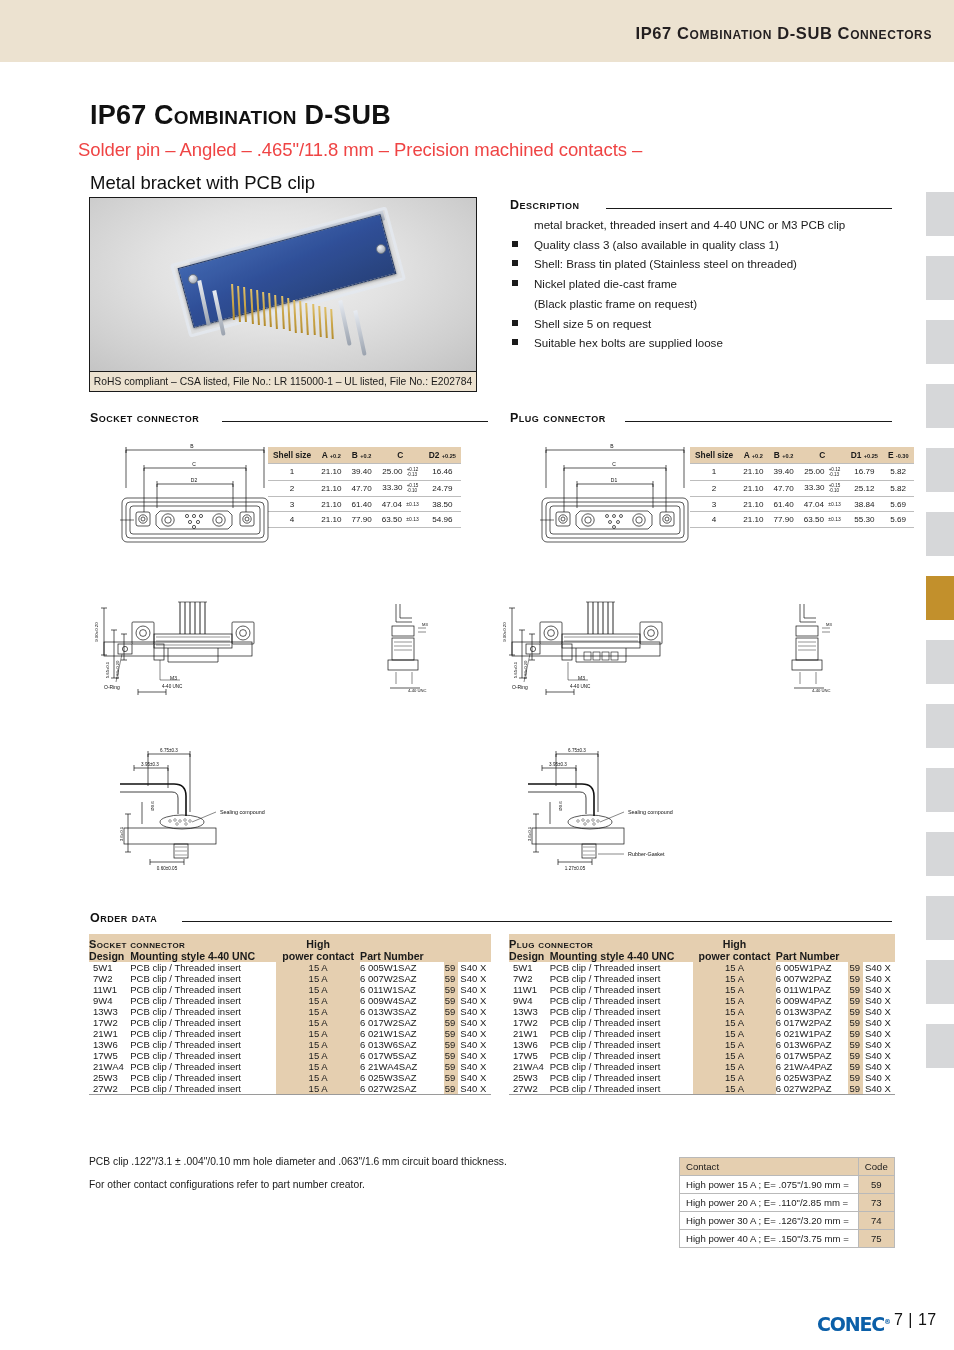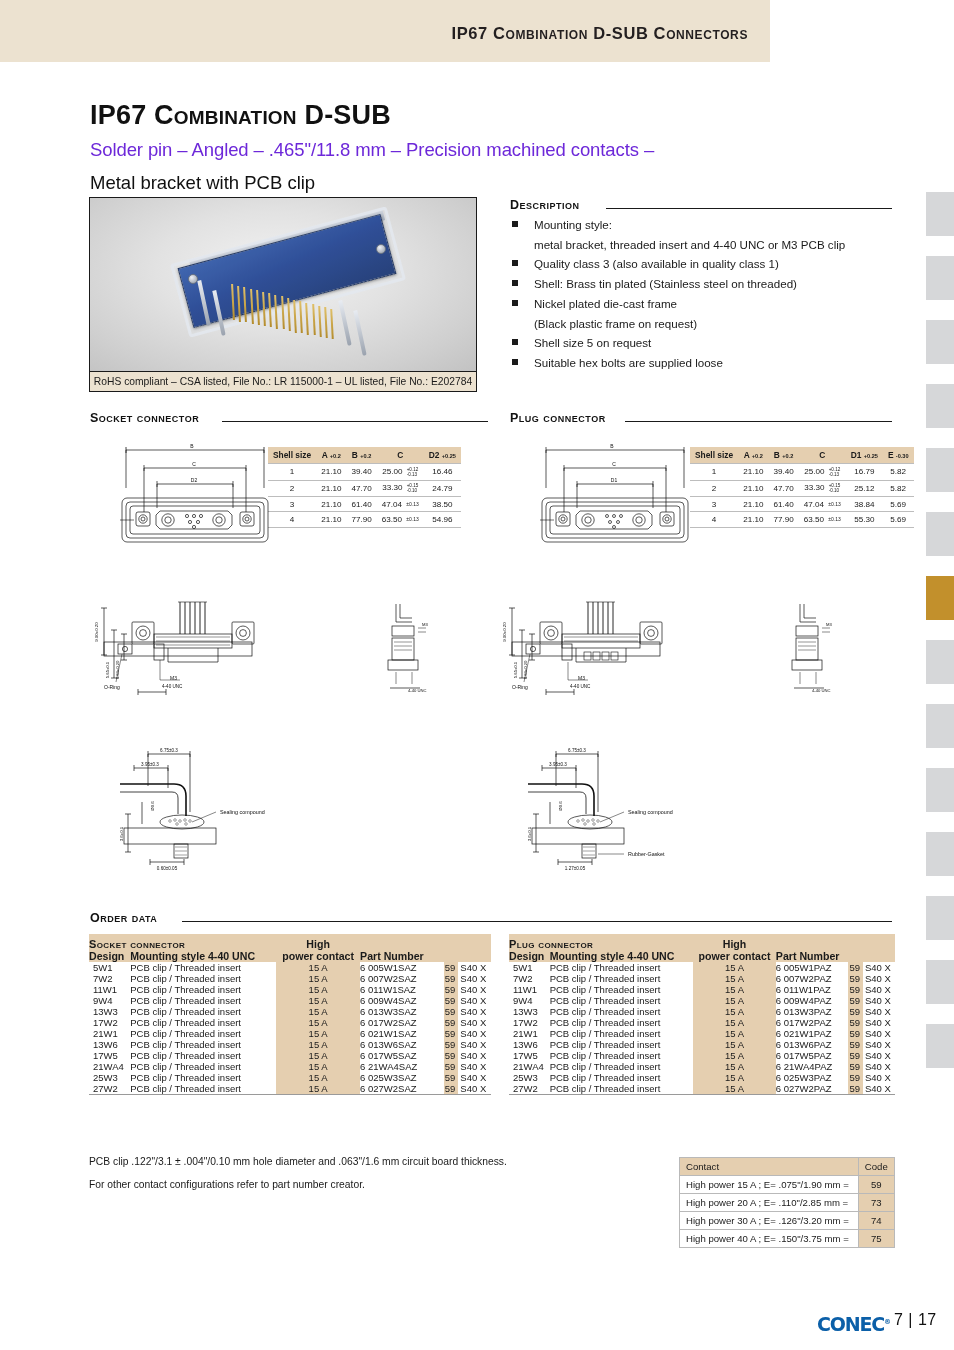--- a/index.html
+++ b/index.html
@@ -8,39 +8,39 @@
     width: 954px; height: 1350px;
     background: #ffffff;
     font-family: "Liberation Sans", sans-serif;
     color: #1a1a1a;
     position: relative;
     overflow: hidden;
   }
 
   
   .page-header {
-    position:absolute; left:0; top:0; width:770px; height:62px;
+    position:absolute; left:0; top:0; width:954px; height:62px;
     background:#ece2d0;
   }
   .page-header .title {
     position:absolute; right:22px; top:24px;
     font-size:16.5px; font-weight:bold; letter-spacing:.6px;
     color:#231f20;
     font-variant: small-caps;
   }
 
   
   .doc-title {
     position:absolute; left:90px; top:100px;
     font-size:27px; font-weight:bold; letter-spacing:.2px;
     font-variant: small-caps; color:#111;
   }
   .doc-sub1 {
-    position:absolute; left:90px; top:139px;
-    font-size:18.5px; color:#6d28d9; letter-spacing:-0.1px;
+    position:absolute; left:78px; top:139px;
+    font-size:18.5px; color:#ef4444; letter-spacing:-0.1px;
   }
   .doc-sub2 {
     position:absolute; left:90px; top:172px;
     font-size:18.5px; color:#111;
   }
 
   
   .photo-box {
     position:absolute; left:89px; top:197px; width:388px; height:175px;
     border:1px solid #1a1a1a;
@@ -226,21 +226,20 @@
       <div class="lug" style="left: 268px; top: 112px; height: 46px; transform: rotate(-12deg);"></div>
       <div class="cscrew" style="left: 98px; top: 76px;"></div>
       <div class="cscrew" style="left: 286px; top: 46px;"></div>
     </div>
 </div>
 <div class="rohs">RoHS compliant – CSA listed, File No.: LR 115000-1 – UL listed, File No.: E202784</div>
 
 <div class="sec-head" style="left:510px; top:198px;">Description</div>
 <div class="sec-rule" style="left:606px; top:208px; width:286px;"></div>
 <div class="desc-list" id="desc-list">
-    <div class="desc-item"><span class="bullet"></span><span>Mounting style:</span></div>
     <div class="desc-cont">metal bracket, threaded insert and 4-40 UNC or M3 PCB clip</div>
     <div class="desc-item"><span class="bullet"></span><span>Quality class 3 (also available in quality class 1)</span></div>
     <div class="desc-item"><span class="bullet"></span><span>Shell: Brass tin plated (Stainless steel on threaded)</span></div>
     <div class="desc-item"><span class="bullet"></span><span>Nickel plated die-cast frame</span></div>
     <div class="desc-cont">(Black plastic frame on request)</div>
     <div class="desc-item"><span class="bullet"></span><span>Shell size 5 on request</span></div>
     <div class="desc-item"><span class="bullet"></span><span>Suitable hex bolts are supplied loose</span></div>
   </div>
 
 <div class="sec-head" style="left:90px; top:411px;">Socket connector</div>

